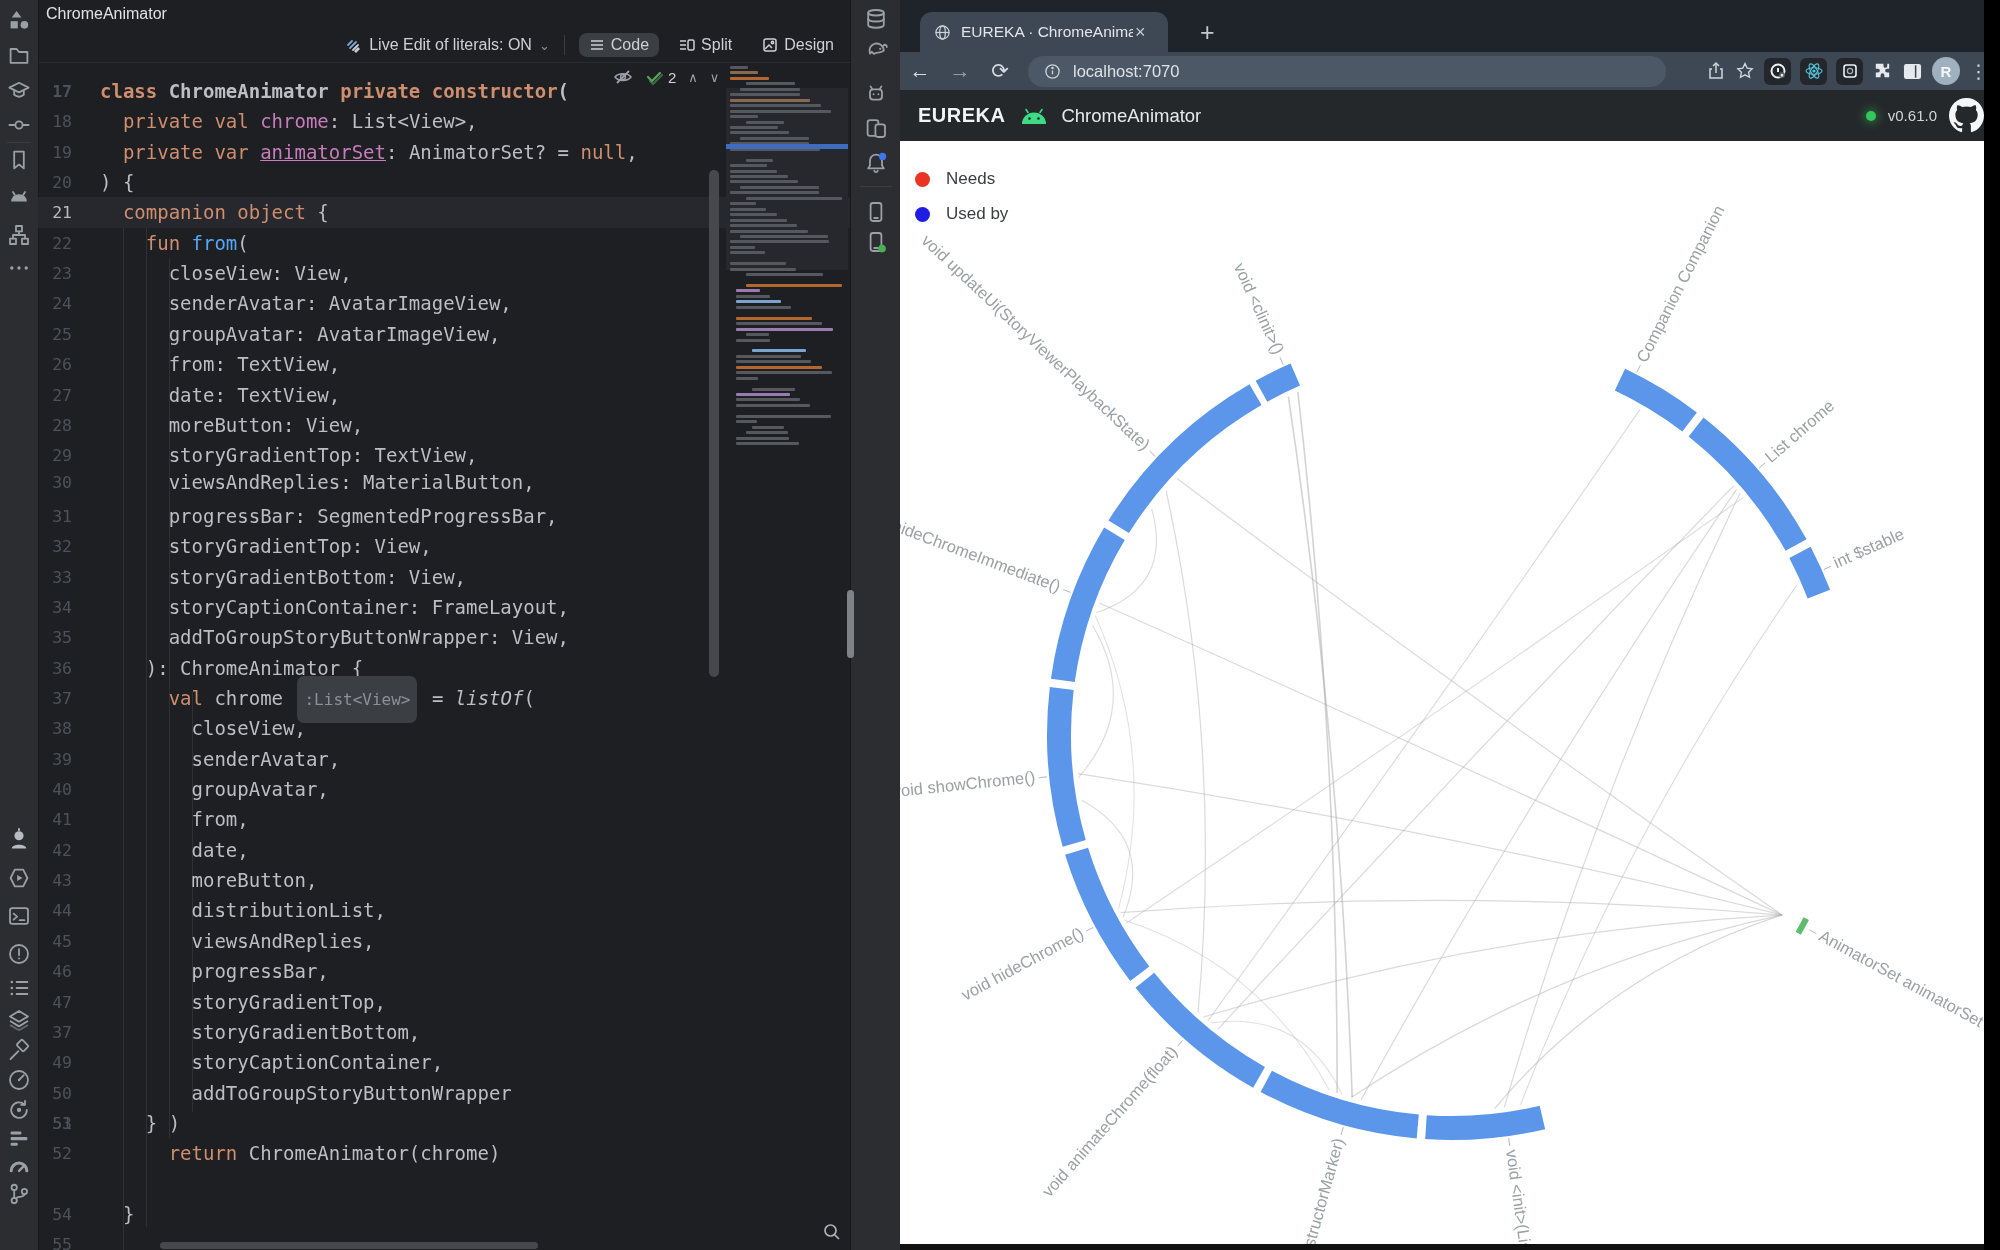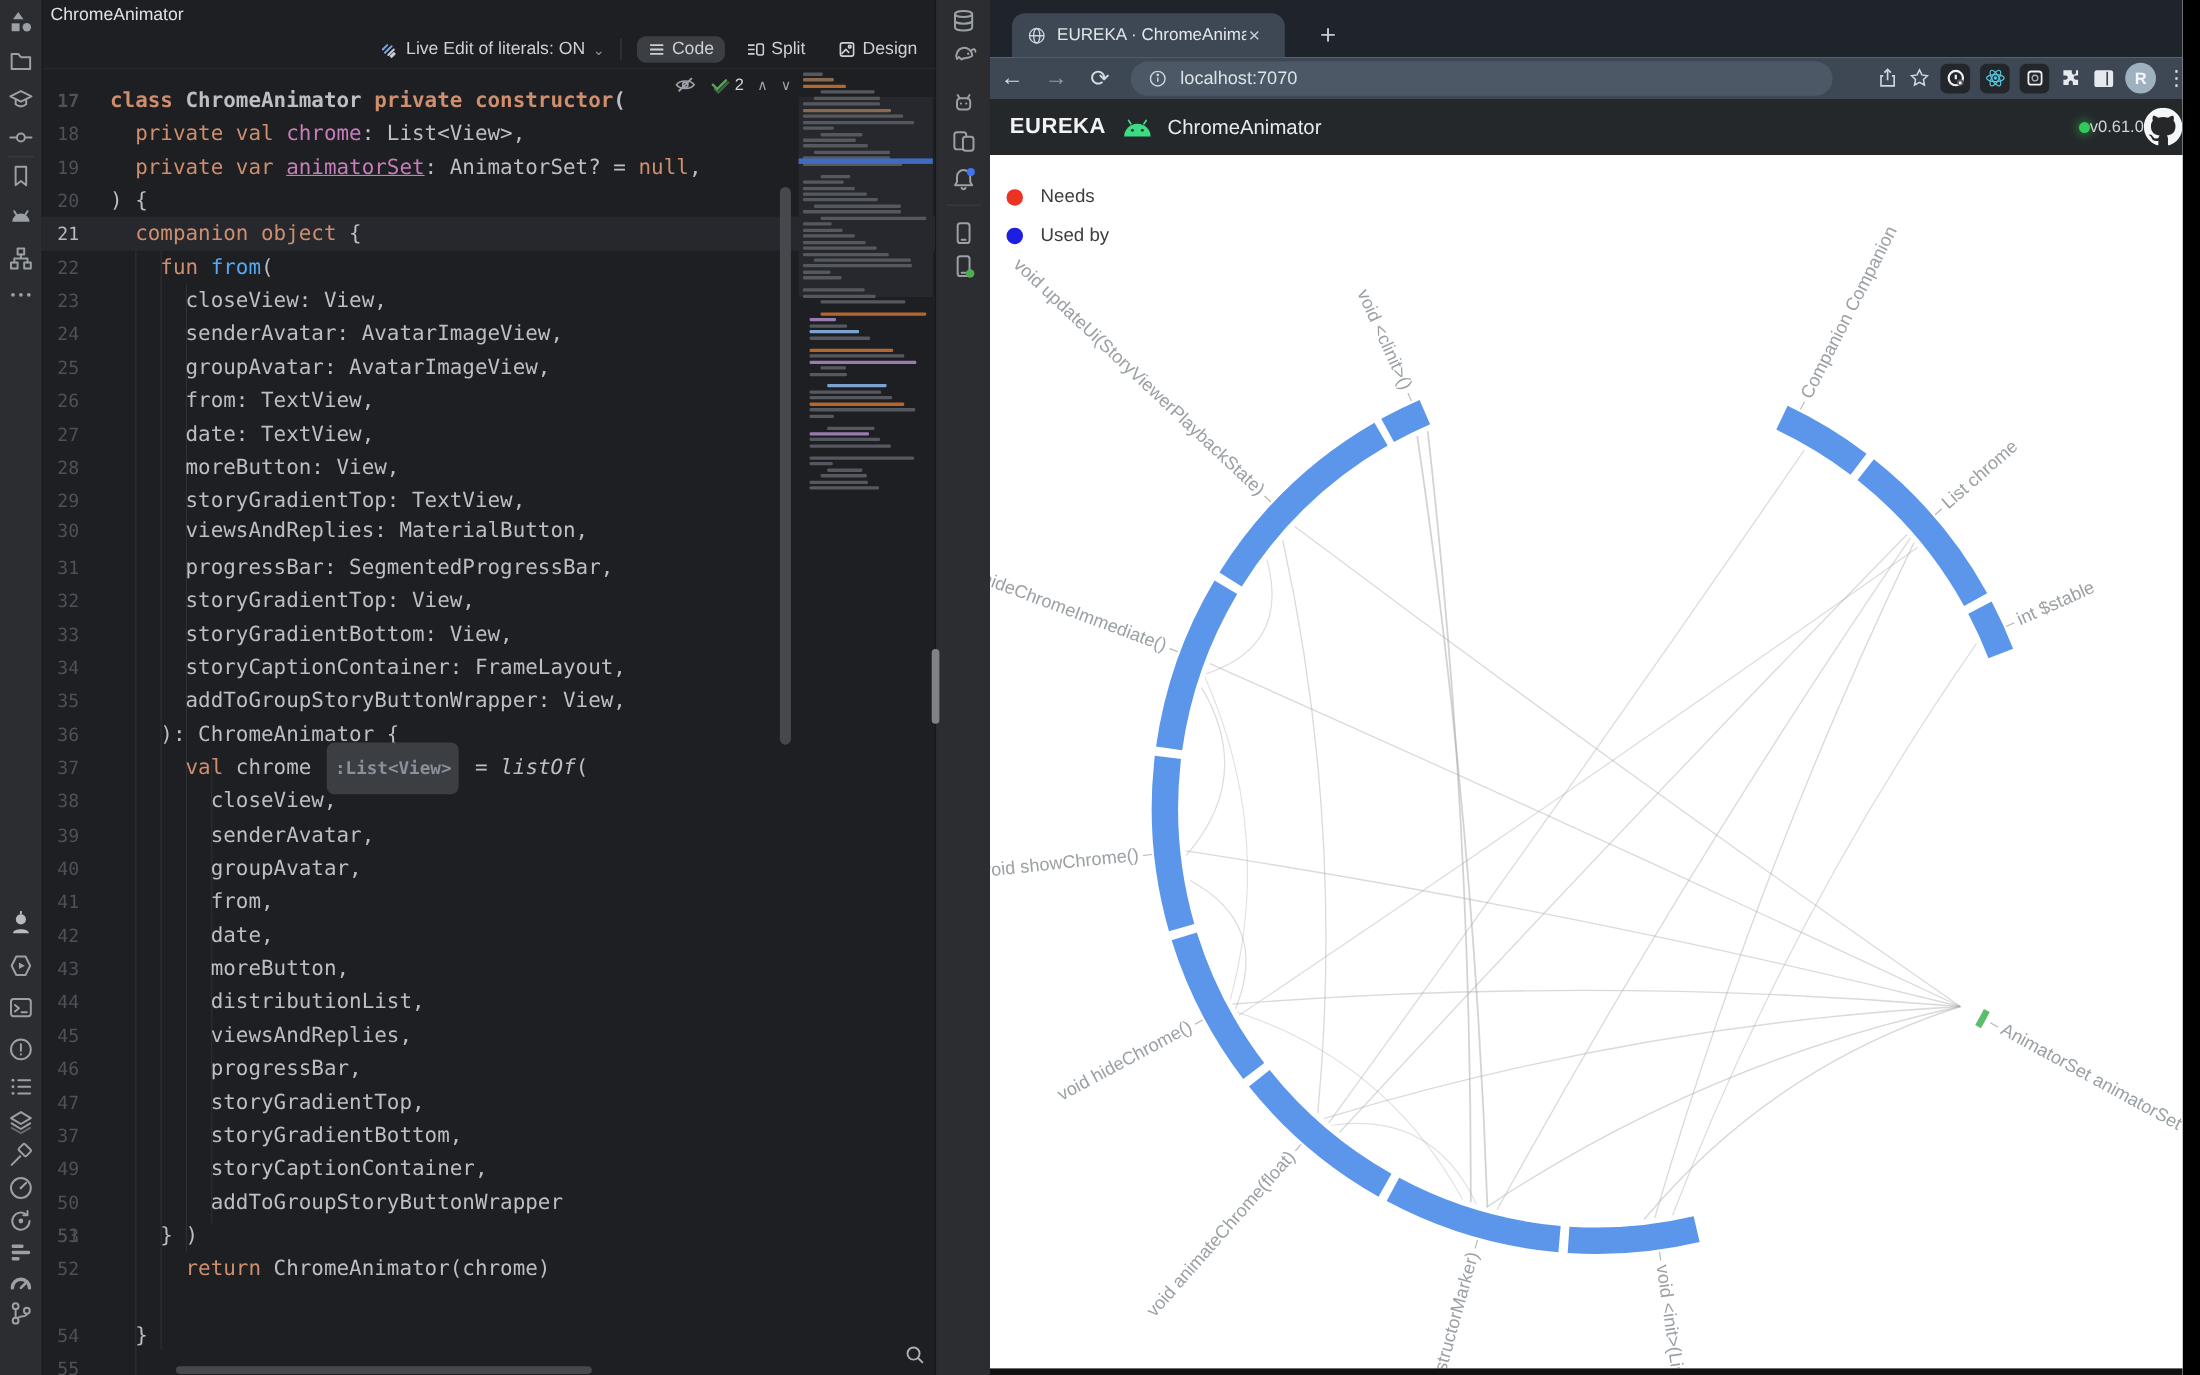--- a/index.html
+++ b/index.html
@@ -26,21 +26,21 @@
   #editor{position:absolute;left:38px;top:62px;width:812px;height:1188px;overflow:hidden;}
   .code-row{position:absolute;left:0;width:812px;height:31px;white-space:pre;
             font-family:"DejaVu Sans Mono",monospace;font-size:19px;line-height:31px;}
   .code-row .ln{position:absolute;left:0;top:0;width:34px;text-align:right;color:#4d525a;font-size:16.5px;}
   .code-row .src{position:absolute;left:62px;top:0;}
   .code-row.active{background:#26282e;}
   .code-row.active .ln{color:#b7bac0;}
   .tok-kw{color:#cf8e6d}.tok-tx{color:#bcbec4}.tok-pr{color:#c77dbb}
   .tok-pru{color:#c77dbb;text-decoration:underline;}
   .tok-fn{color:#56a8f5}.tok-it{color:#bcbec4;font-style:italic}
-  .tok-hint{background:#3b3e43;color:#8b909a;border-radius:7px;padding:14px 7px;font-size:16px;margin:0 3px;font-weight:bold;}
+  .tok-hint{background:#3b3e43;color:#8b909a;border-radius:7px;padding:14px 7px;font-size:16px;margin:0 3px;}
   .iguide{position:absolute;width:1px;background:#2e3034;}
   #inspections{position:absolute;left:575px;top:5px;display:flex;align-items:center;gap:12px;color:#9da0a8;}
   .sb-v{position:absolute;left:671px;top:108px;width:10px;height:507px;background:#46484d;border-radius:5px;}
   .sb-h{position:absolute;left:122px;top:1180px;width:378px;height:7px;background:#46484d;border-radius:4px;}
   
   #minimap{position:absolute;left:688px;top:0px;width:122px;height:460px;}
   #mm-viewport{position:absolute;left:0;top:26px;width:122px;height:182px;background:#26282d;}
   .mm-row{position:absolute;height:3px;border-radius:1px;}
   #mm-sel{position:absolute;left:0;top:82px;width:122px;height:5px;background:#3f6bc0;}
   .handle-bar{position:absolute;left:847px;top:590px;width:7px;height:68px;background:#7f8287;border-radius:4px;}
@@ -61,21 +61,21 @@
   .urlbar .info{margin:0 12px 0 16px;}
   .tb-right{position:absolute;right:12px;top:52px;height:38px;display:flex;align-items:center;gap:9px;}
   .ext-sq{width:27px;height:27px;border-radius:6px;background:#23272c;display:flex;align-items:center;justify-content:center;}
   .avatar{width:28px;height:28px;border-radius:50%;background:#9fb0bf;color:#f4f7fa;font-weight:bold;
           font-size:15px;display:flex;align-items:center;justify-content:center;}
   .dots3{color:#d6dbe1;font-size:19px;letter-spacing:0;}
   
   .site-header{position:absolute;left:0;top:90px;width:1100px;height:51px;background:#25282b;display:flex;align-items:center;}
   .brand{color:#f2f3f4;font-weight:bold;font-size:20px;letter-spacing:.5px;margin-left:18px;}
   .site-title{color:#e8e9ea;font-size:18.5px;margin-left:12px;}
-  .hdr-right{position:absolute;right:16px;display:flex;align-items:center;}
+  .hdr-right{position:absolute;right:16px;display:flex;align-items:center;gap:12px;}
   .status-dot{width:10px;height:10px;border-radius:50%;background:#34c85a;box-shadow:0 0 8px 3px rgba(52,200,90,.35);}
   .version{color:#d2d5d8;font-size:15px;}
   
   .content{position:absolute;left:0;top:141px;width:1100px;height:1103px;background:#fff;overflow:hidden;}
   .legend-row{position:absolute;left:15px;display:flex;align-items:center;gap:16px;}
   .legend-dot{width:15px;height:15px;border-radius:50%;}
   .legend-label{font-size:17px;color:#3b3d3f;}
   .bottom-strip{position:absolute;left:0;top:1244px;width:1100px;height:6px;background:#111;}
   svg text{font-family:"Liberation Sans",sans-serif;}
 </style>

